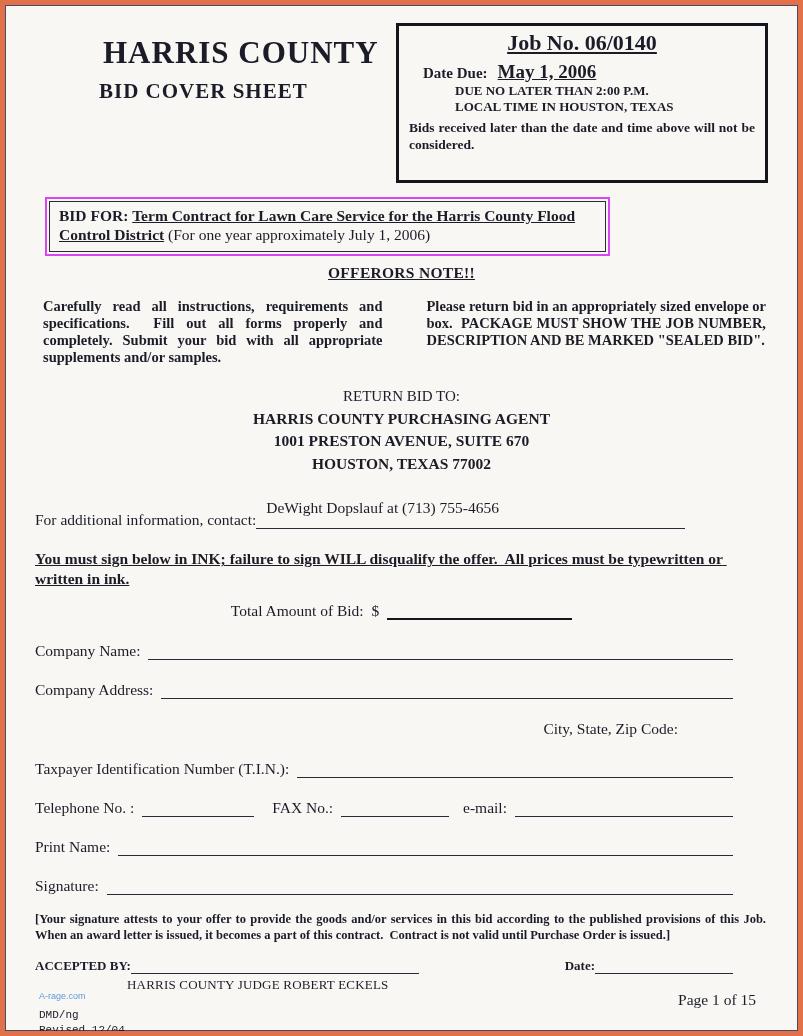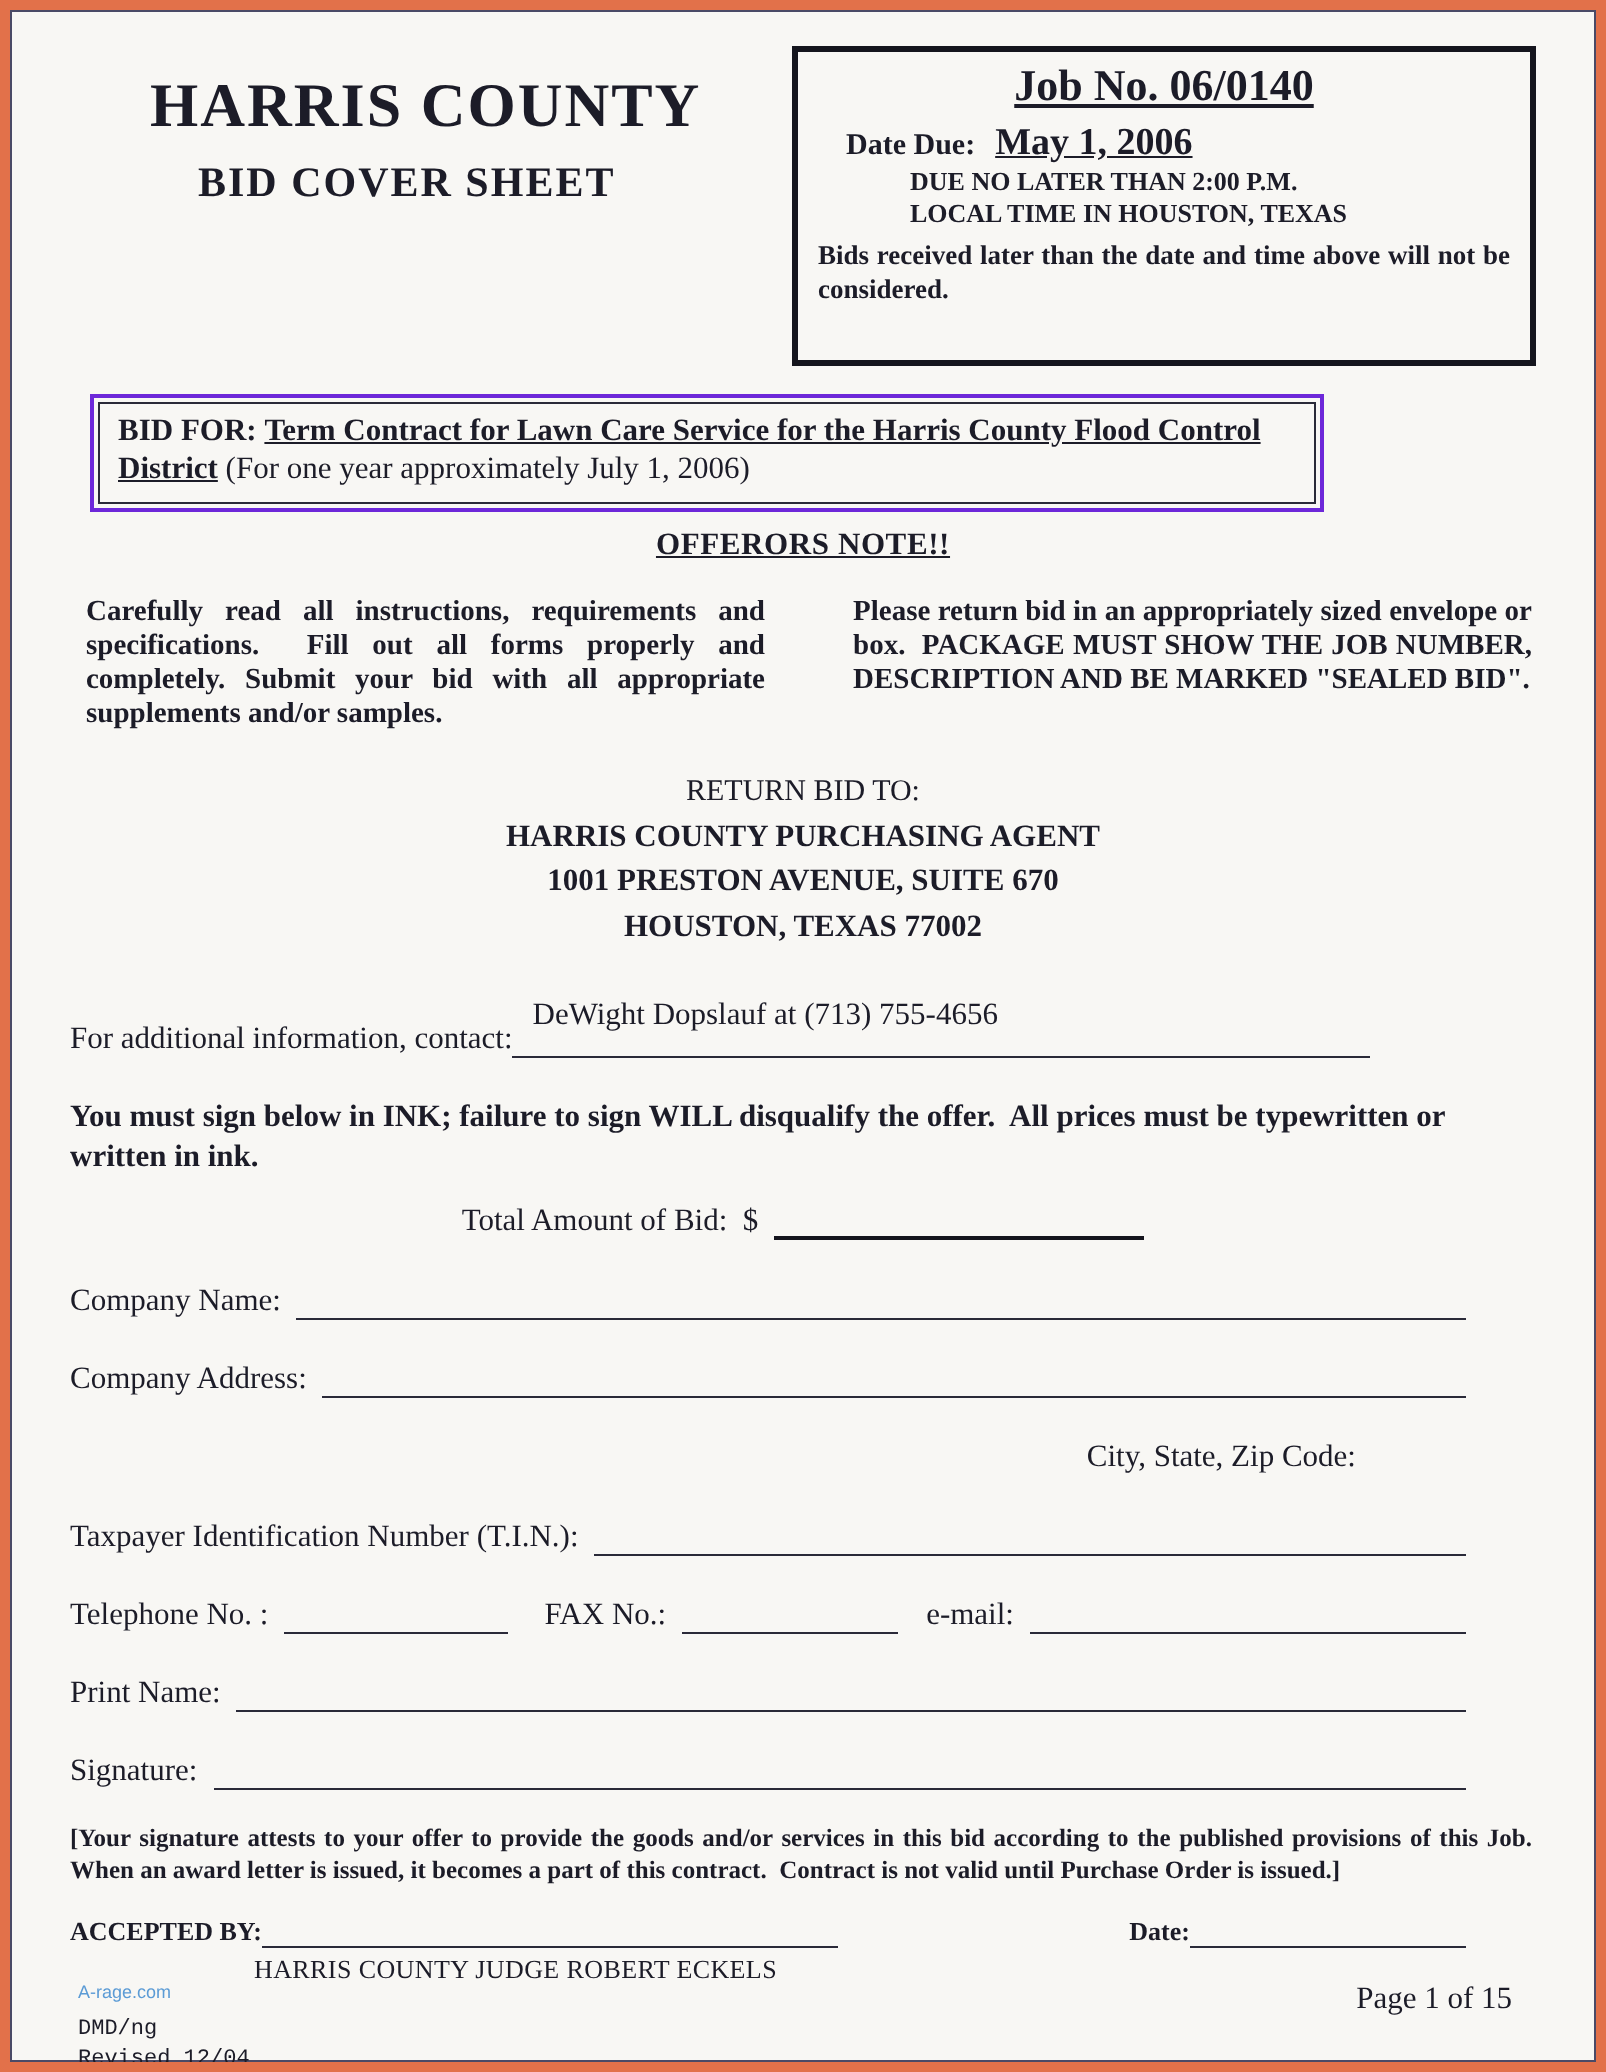--- a/index.html
+++ b/index.html
@@ -13,60 +13,60 @@
     color: #1c1c28;
     overflow: hidden;
   }
   .frame-inner { position: absolute; inset: 0; border: 1px solid #4a4a66; pointer-events: none; }
   .content { position: relative; padding: 0 30px; }
   .pre { white-space: pre-wrap; }
 
   
   .header-row { display: flex; margin-top: 18px; }
   .title-block { margin-left: 40px; margin-top: 12px; }
-  .main-title { font-size: 31px; font-weight: bold; letter-spacing: 1px; }
+  .main-title { font-size: 31px; font-weight: bold; letter-spacing: 1px; margin-left: 28px; }
   .sub-title  { font-size: 21px; font-weight: bold; letter-spacing: 1px; margin-left: 24px; margin-top: 8px; }
 
   .job-box {
     margin-left: auto; margin-right: 0px;
     width: 372px; min-height: 160px;
     box-sizing: border-box;
     border: 3px solid #15151d;
     padding: 4px 10px 8px;
     background: #f8f7f4;
   }
   .job-no { text-align: center; font-size: 22px; font-weight: bold; text-decoration: underline; }
   .date-row { margin-top: 5px; margin-left: 14px; }
   .date-label { font-size: 15px; font-weight: bold; }
   .date-value { font-size: 19px; font-weight: bold; text-decoration: underline; margin-left: 6px; }
   .due-line { font-size: 13px; font-weight: bold; margin-left: 46px; line-height: 1.25; }
   .late-notice { font-size: 13.5px; font-weight: bold; text-align: justify; margin-top: 3px; line-height: 1.3; }
 
   
-  .bid-box { margin-top: 14px; margin-left: 10px; width: 617px; box-sizing: border-box; border: 2px solid #6d28d9; padding: 2px; }
+  .bid-box { margin-top: 14px; margin-left: 10px; width: 565px; box-sizing: border-box; border: 2px solid #d946ef; padding: 2px; }
   .bid-box-inner { border: 1px solid #2a2a38; padding: 4px 9px 6px; font-size: 15.5px; line-height: 1.25; }
   .bid-label { font-weight: bold; }
   .bid-contract { font-weight: bold; text-decoration: underline; }
 
   .offerors-note { text-align: center; font-weight: bold; font-size: 15.5px; margin-top: 8px; letter-spacing: 0.3px; text-decoration: underline; }
 
   
   .instr-row { display: flex; margin-top: 16px; margin-left: 8px; margin-right: 2px; gap: 44px; }
   .instr-col { flex: 1; font-size: 14.5px; font-weight: bold; text-align: justify; line-height: 1.18; }
 
   
   .return-block { text-align: center; margin-top: 20px; line-height: 1.45; }
   .return-heading { font-size: 15px; }
   .return-line { font-size: 15.5px; font-weight: bold; }
 
   
   .contact-row { display: flex; align-items: flex-end; margin-top: 24px; margin-right: 83px; font-size: 15.5px; }
   .contact-value { flex: 1; border-bottom: 1px solid #2a2a38; padding-left: 10px; padding-bottom: 11px; }
 
-  .sign-notice { margin-top: 20px; font-size: 15.5px; font-weight: bold; line-height: 1.3; }
+  .sign-notice { margin-top: 20px; font-size: 15.5px; font-weight: bold; line-height: 1.3; text-decoration: underline; }
 
   .total-row { display: flex; justify-content: center; align-items: flex-end; margin-top: 12px; font-size: 15.5px; }
   .total-line { width: 185px; border-bottom: 2px solid #15151d; margin-left: 8px; height: 16px; }
 
   
   .fields { margin-top: 22px; font-size: 15.5px; }
   .field-row { display: flex; align-items: flex-end; margin-top: 21px; margin-right: 35px; }
   .field-row.short { margin-right: 82px; flex-direction: column; }
   .field-label { margin-right: 8px; white-space: nowrap; }
   .field-line { flex: 1; border-bottom: 1px solid #2a2a38; height: 15px; }

